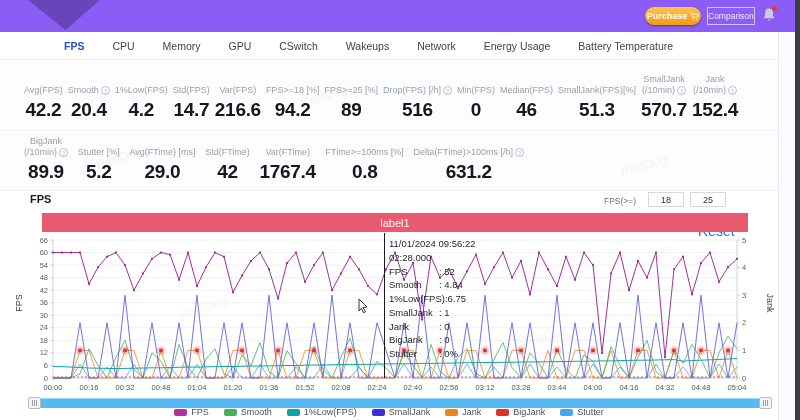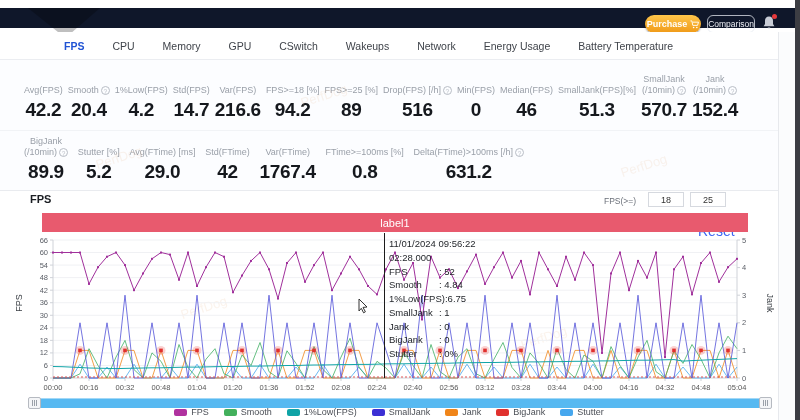--- a/index.html
+++ b/index.html
@@ -1,27 +1,27 @@
 <!DOCTYPE html>
 <html><head>
 <meta charset="utf-8">
 <style>
   html,body{margin:0;padding:0;}
   body{width:800px;height:420px;position:relative;overflow:hidden;background:#fff;
        font-family:"Liberation Sans",sans-serif;-webkit-font-smoothing:antialiased;}
   
-  .topbar{position:absolute;left:0;top:8px;width:800px;height:20px;background:#0f172a;}
+  .topbar{position:absolute;left:0;top:0;width:800px;height:32px;background:#8b5cf6;}
   .logo-shape{position:absolute;left:28px;top:0;width:72px;height:30px;
       background:rgba(0,0,0,.25);clip-path:polygon(0 0,100% 0,52% 100%);}
   .purchase-btn{position:absolute;left:645px;top:7px;width:56px;height:18px;border-radius:9px;
       background:linear-gradient(180deg,#fdc54a,#f09a18);color:#fff;font-size:9px;font-weight:bold;
       display:flex;align-items:center;justify-content:center;gap:3px;box-shadow:0 1px 2px rgba(0,0,0,.4);cursor:pointer;}
-  .comparison-btn{position:absolute;left:707px;top:7px;width:48px;height:18px;border-radius:6px;
+  .comparison-btn{position:absolute;left:707px;top:7px;width:48px;height:18px;border-radius:0;
       border:1px solid rgba(230,233,240,.75);color:#eceef3;font-size:8.5px;
-      display:flex;align-items:center;justify-content:flex-end;cursor:pointer;box-sizing:border-box;}
+      display:flex;align-items:center;justify-content:flex-start;cursor:pointer;box-sizing:border-box;}
   .bell{position:absolute;left:762px;top:7px;width:14px;height:17px;}
   .bell-dot{position:absolute;right:-1px;top:-1px;width:5px;height:5px;border-radius:50%;background:#e5393c;}
   
   .tabbar{position:absolute;left:0;top:32px;width:778px;height:28px;background:#fff;
       border-bottom:1px solid #ebedf1;display:flex;align-items:center;padding-left:50px;box-sizing:border-box;}
   .tab{padding:0 14px;font-size:10.5px;color:#3f434a;line-height:28px;cursor:pointer;white-space:nowrap;}
   .tab.active{color:#2053d4;font-weight:bold;}
   
   .metrics-bg{position:absolute;left:0;top:60px;width:778px;height:131px;background:#fcfdff;}
   .m-row{position:absolute;display:flex;justify-content:space-between;}

